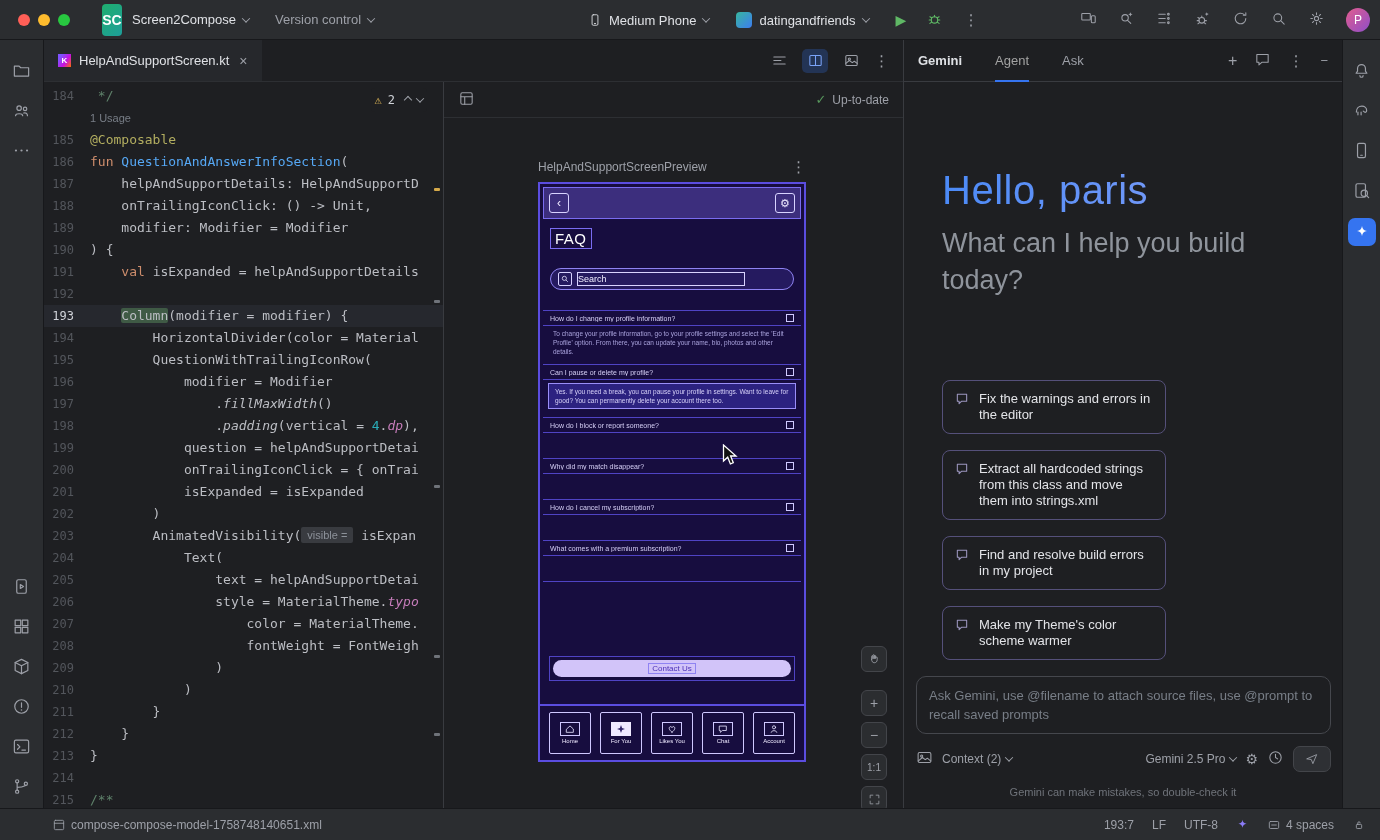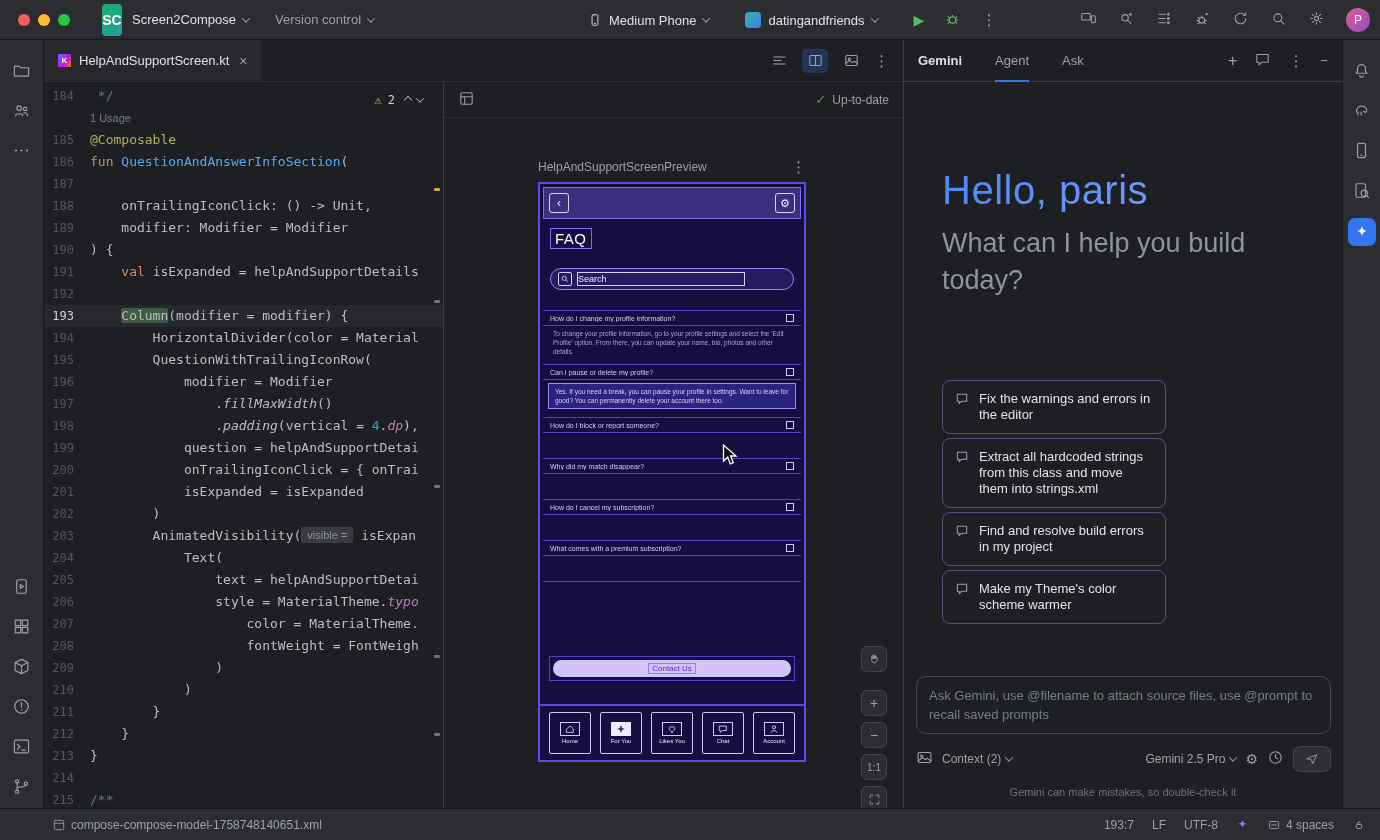--- a/index.html
+++ b/index.html
@@ -108,21 +108,21 @@
   .gemini{position:absolute;left:903px;top:40px;width:439px;height:768px;background:#1e1f22;border-left:1px solid #393b40}
   .g-header{height:42px;border-bottom:1px solid #393b40;display:flex;align-items:center;padding:0 14px;gap:33px}
   .g-title{font-weight:bold;color:#dfe1e5}
   .g-tab{height:42px;line-height:42px;color:#9da0a8}
   .g-tab.active{color:#a3a3a3;box-shadow:inset 0 -2px 0 #3574f0}
   .g-hicons{margin-left:auto;display:flex;align-items:center;gap:17px;color:#9da0a8}
   .g-content{position:relative;height:726px}
   .g-greet{position:absolute;left:38px;top:86px}
   .g-hello{font-size:40px;font-weight:500;background:linear-gradient(90deg,#4b8af7,#86a0f9);-webkit-background-clip:text;background-clip:text;color:transparent;letter-spacing:.5px}
   .g-sub{margin-top:12px;font-size:27px;line-height:37px;color:#8f949c;width:330px;font-weight:400}
-  .g-suggs{position:absolute;left:38px;top:298px;display:flex;flex-direction:column;gap:4px}
+  .g-suggs{position:absolute;left:38px;top:298px;display:flex;flex-direction:column;gap:16px}
   .sugg-card{width:224px;border:1px solid #55507a;border-radius:8px;padding:10px 12px;display:flex;gap:10px;align-items:flex-start;color:#e3e4e8;font-size:13px;line-height:16px}
   .sugg-icon{flex:none;width:14px;height:14px;color:#9d97c0;margin-top:1px}
   .sugg-icon svg{width:14px;height:14px;fill:none;stroke:currentColor;stroke-width:1.8;stroke-linejoin:round}
   .g-inputbox{position:absolute;left:12px;top:594px;width:415px}
   .g-inputbox textarea{width:100%;height:58px;background:transparent;border:1px solid #45474d;border-radius:10px;padding:9px 12px;color:#bcbec4;font-family:"Liberation Sans",sans-serif;font-size:13px;line-height:19px;resize:none;outline:none}
   .g-inputbox textarea::placeholder{color:#787e87}
   .g-controls{position:absolute;left:12px;top:664px;width:415px;display:flex;align-items:center;gap:9px;color:#9da0a8;font-size:12px}
   .g-controls .grow{flex:1}
   .send-btn{width:38px;height:26px;background:#2e3034;border:1px solid #43454a;border-radius:7px;display:flex;align-items:center;justify-content:center;color:#9da0a8}
   .g-disclaimer{position:absolute;left:0;top:704px;width:100%;text-align:center;color:#6f737a;font-size:11px}
@@ -157,21 +157,21 @@
 
     <div class="tb-center">
       <div class="tb-item" style="margin:0">
         <svg class="svgi i14" viewBox="0 0 24 24">
             <rect x="7" y="3" width="10" height="18" rx="2"></rect>
             <path d="M11 18h2"></path>
           </svg>
         <span>Medium Phone</span>
         <span class="cv down"></span>
       </div>
-      <div class="tb-item" style="margin:16px">
+      <div class="tb-item" style="margin:7px">
         <span class="runcfg-icon"></span>
         <span>datingandfriends</span>
         <span class="cv down"></span>
       </div>
       <button class="green" style="font-size:14px"><span>▶</span></button>
       <button class="green">
         <svg class="svgi i17" viewBox="0 0 24 24">
             <circle cx="12" cy="14" r="4.5"></circle>
             <path d="M12 9.5V7.5M8 11 5.5 9.5M16 11l2.5-1.5M7.5 14H4.5M19.5 14h-3M8 17l-2.5 2M16 17l2.5 2"></path>
           </svg>
@@ -344,21 +344,21 @@
       <button class="kebab"><span>⋮</span></button>
     </div>
   </div>
 
   <div class="code-pane">
     <div>
         <div class="code-line"><span class="lnum">184</span><span class="lbody"><span class="tk-cm"> */</span></span></div>
         <div class="code-line"><span class="lnum"></span><span class="lbody"><span class="usage-hint">1 Usage</span></span></div>
         <div class="code-line"><span class="lnum">185</span><span class="lbody"><span class="tk-ann">@Composable</span></span></div>
         <div class="code-line"><span class="lnum">186</span><span class="lbody"><span class="tk-kw">fun </span><span class="tk-fn">QuestionAndAnswerInfoSection</span><span class="tk-def">(</span></span></div>
-        <div class="code-line"><span class="lnum">187</span></div>
+        <div class="code-line"><span class="lnum">187</span><span class="lbody"><span class="tk-def">    helpAndSupportDetails: HelpAndSupportD</span></span></div>
         <div class="code-line"><span class="lnum">188</span><span class="lbody"><span class="tk-def">    onTrailingIconClick: () -&gt; Unit,</span></span></div>
         <div class="code-line"><span class="lnum">189</span><span class="lbody"><span class="tk-def">    modifier: Modifier = Modifier</span></span></div>
         <div class="code-line"><span class="lnum">190</span><span class="lbody"><span class="tk-def">) {</span></span></div>
         <div class="code-line"><span class="lnum">191</span><span class="lbody"><span class="tk-def">    </span><span class="tk-kw">val </span><span class="tk-def">isExpanded = helpAndSupportDetails</span></span></div>
         <div class="code-line"><span class="lnum">192</span><span class="lbody"></span></div>
         <div class="code-line current"><span class="lnum">193</span><span class="lbody"><span class="tk-def">    </span><span class="tk-hl">Column</span><span class="tk-def">(modifier = modifier) {</span></span></div>
         <div class="code-line"><span class="lnum">194</span><span class="lbody"><span class="tk-def">        HorizontalDivider(color = Material</span></span></div>
         <div class="code-line"><span class="lnum">195</span><span class="lbody"><span class="tk-def">        QuestionWithTrailingIconRow(</span></span></div>
         <div class="code-line"><span class="lnum">196</span><span class="lbody"><span class="tk-def">            modifier = Modifier</span></span></div>
         <div class="code-line"><span class="lnum">197</span><span class="lbody"><span class="tk-def">                .</span><span class="tk-ext">fillMaxWidth</span><span class="tk-def">()</span></span></div>

